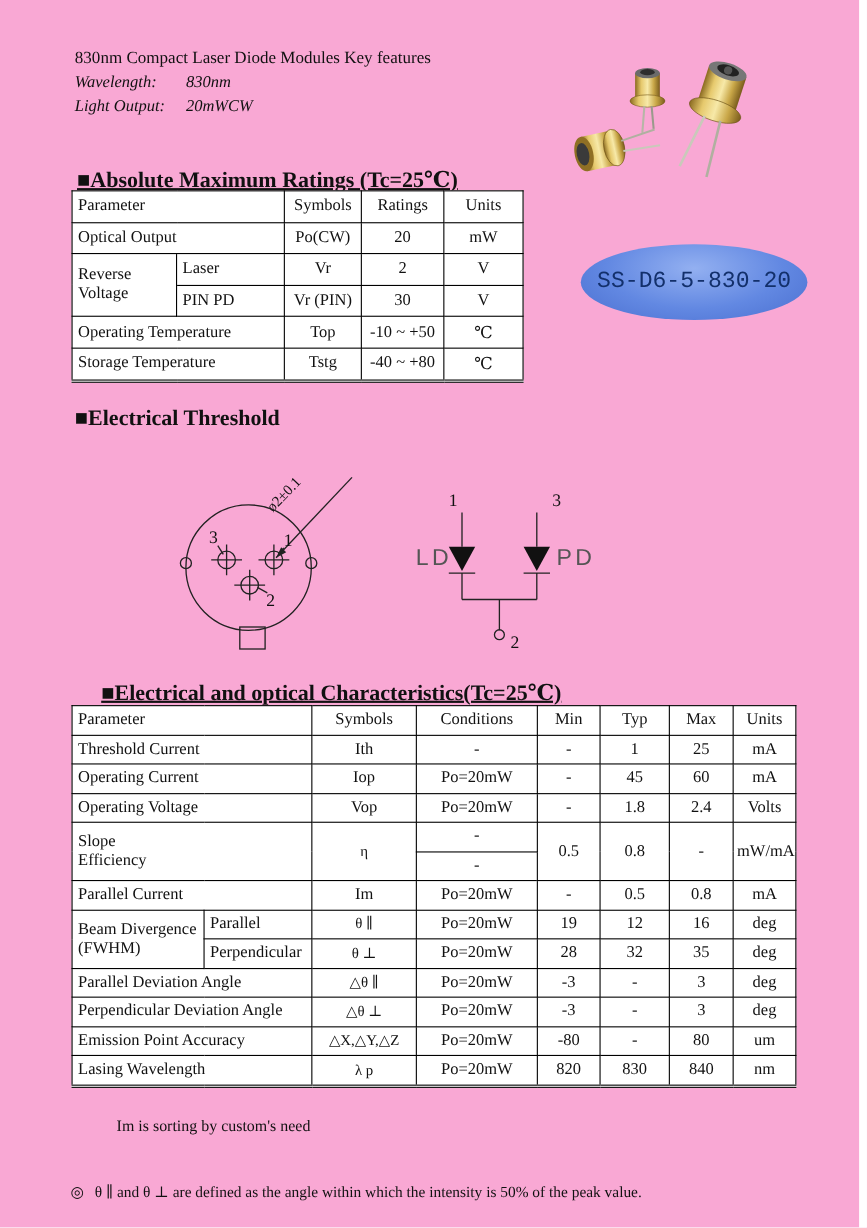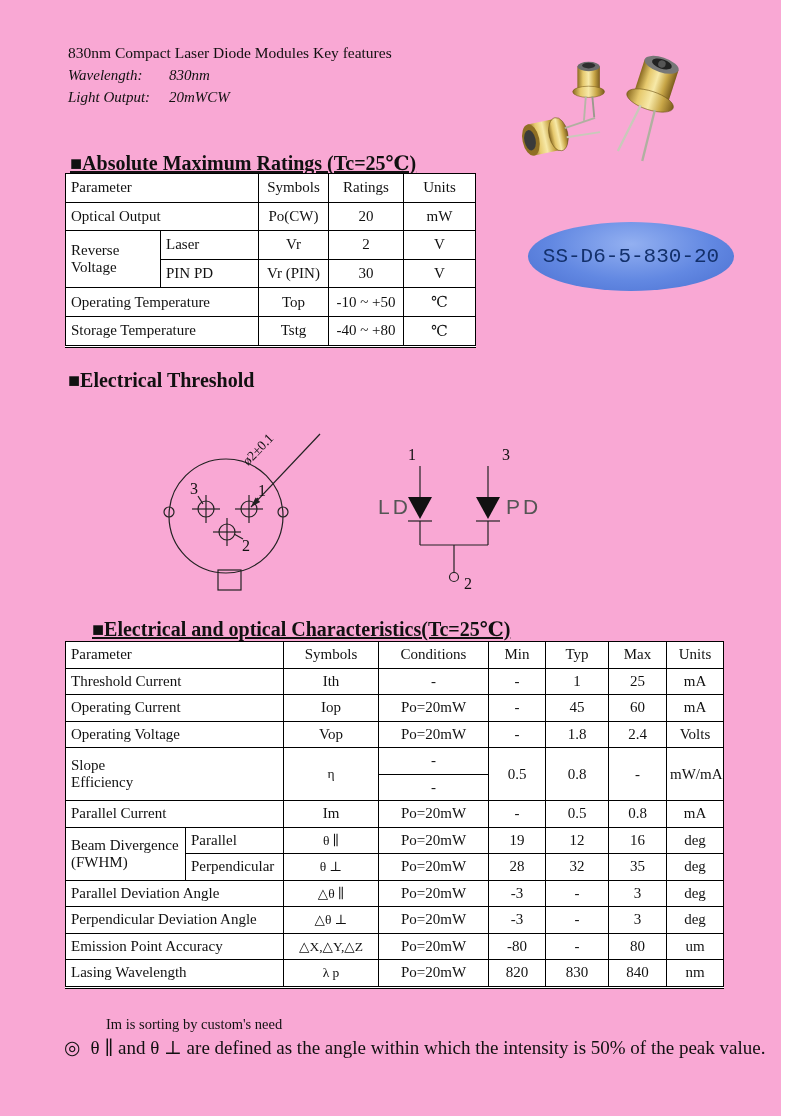--- a/index.html
+++ b/index.html
@@ -40,21 +40,21 @@
   .circuit-diagram{left:378px;top:442px;width:170px;height:160px;}
   .diagram text{font-family:"Liberation Serif","DejaVu Serif",serif;font-size:15px;fill:#111;}
   .diagram text.dim{font-size:13.5px;}
   .diagram text.pinlbl{font-size:16px;}
   .diagram text.big{font-family:"Liberation Sans","DejaVu Sans",sans-serif;font-size:21px;
                     fill:#555;letter-spacing:3px;}
   .diagram line, .diagram circle.sh, .diagram rect.sh{stroke:#222;stroke-width:1.2;fill:none;}
   .diagram .wfill{fill:#fff;}
 
   .note1{position:absolute;left:68px;top:1016px;font-size:14.5px;margin-left:38px;}
-  .note2{position:absolute;left:64px;top:1036px;font-size:19px;}
+  .note2{position:absolute;left:64px;top:1076px;font-size:14px;}
   .note2 .marker{margin-right:10px;}
 </style>
 </head>
 <body>
 
 <div class="page">
 
   <div class="title">830nm Compact Laser Diode Modules Key features</div>
 
   <div class="features">

